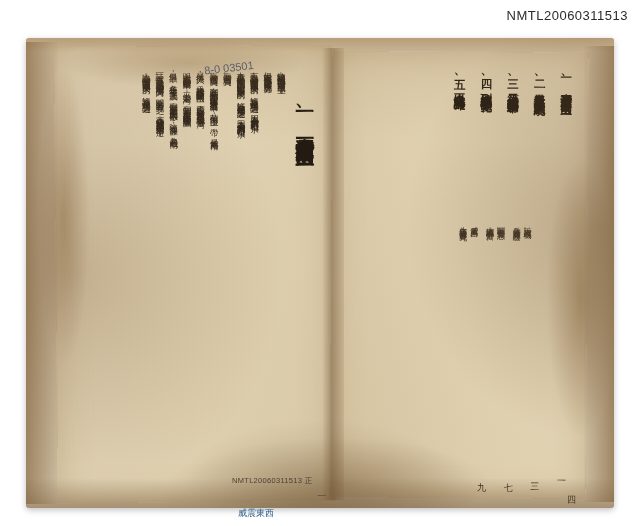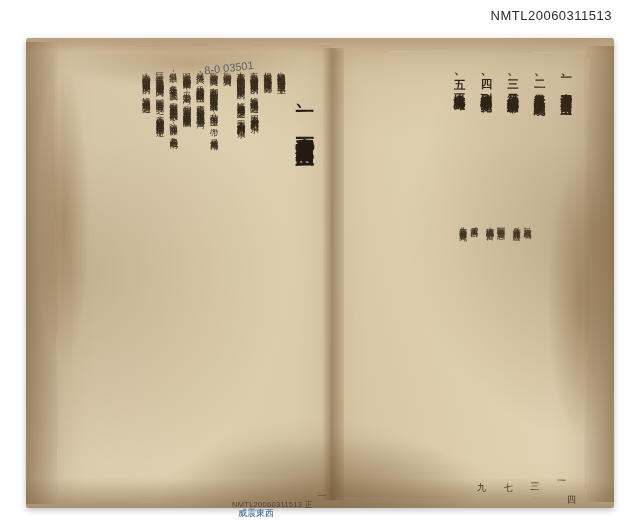--- a/index.html
+++ b/index.html
@@ -16,21 +16,21 @@
   #page {
     position: relative;
     width: 640px;
     height: 526px;
     background: #ffffff;
   }
   
   .catalog-id {
     position: absolute;
     top: 8px;
-    right: 28px;
+    right: 12px;
     font-family: "Liberation Sans", sans-serif;
     font-size: 13px;
     letter-spacing: 0.5px;
     color: #2b2b2b;
   }
   
   .book {
     position: absolute;
     left: 26px;
     top: 38px;
@@ -207,21 +207,21 @@
     position: absolute;
     bottom: 4px;
     right: 2px;
     font-size: 9px;
     color: #3a2f22;
   }
   
   .bottom-caption {
     position: absolute;
     left: 232px;
-    bottom: 16px;
+    bottom: 40px;
     font-family: "Liberation Sans", sans-serif;
     font-size: 7.5px;
     color: #4b4136;
     letter-spacing: 0.3px;
   }
   .donor-stamp {
     position: absolute;
     left: 238px;
     bottom: 6px;
     font-size: 9px;

